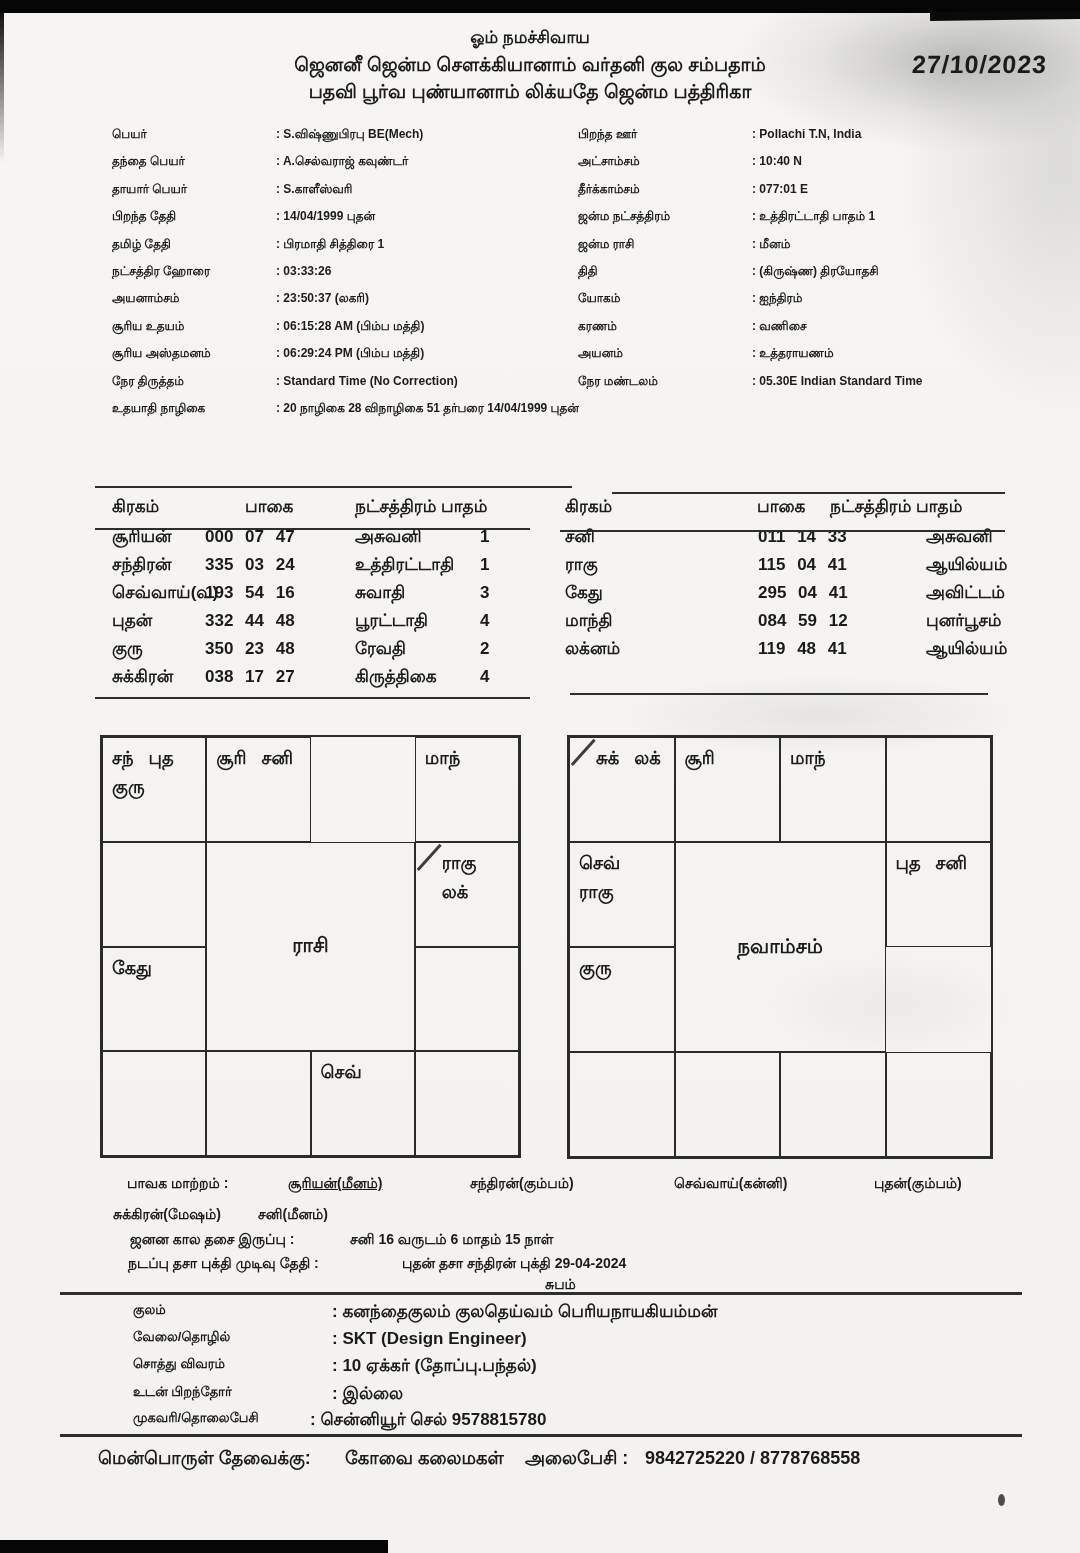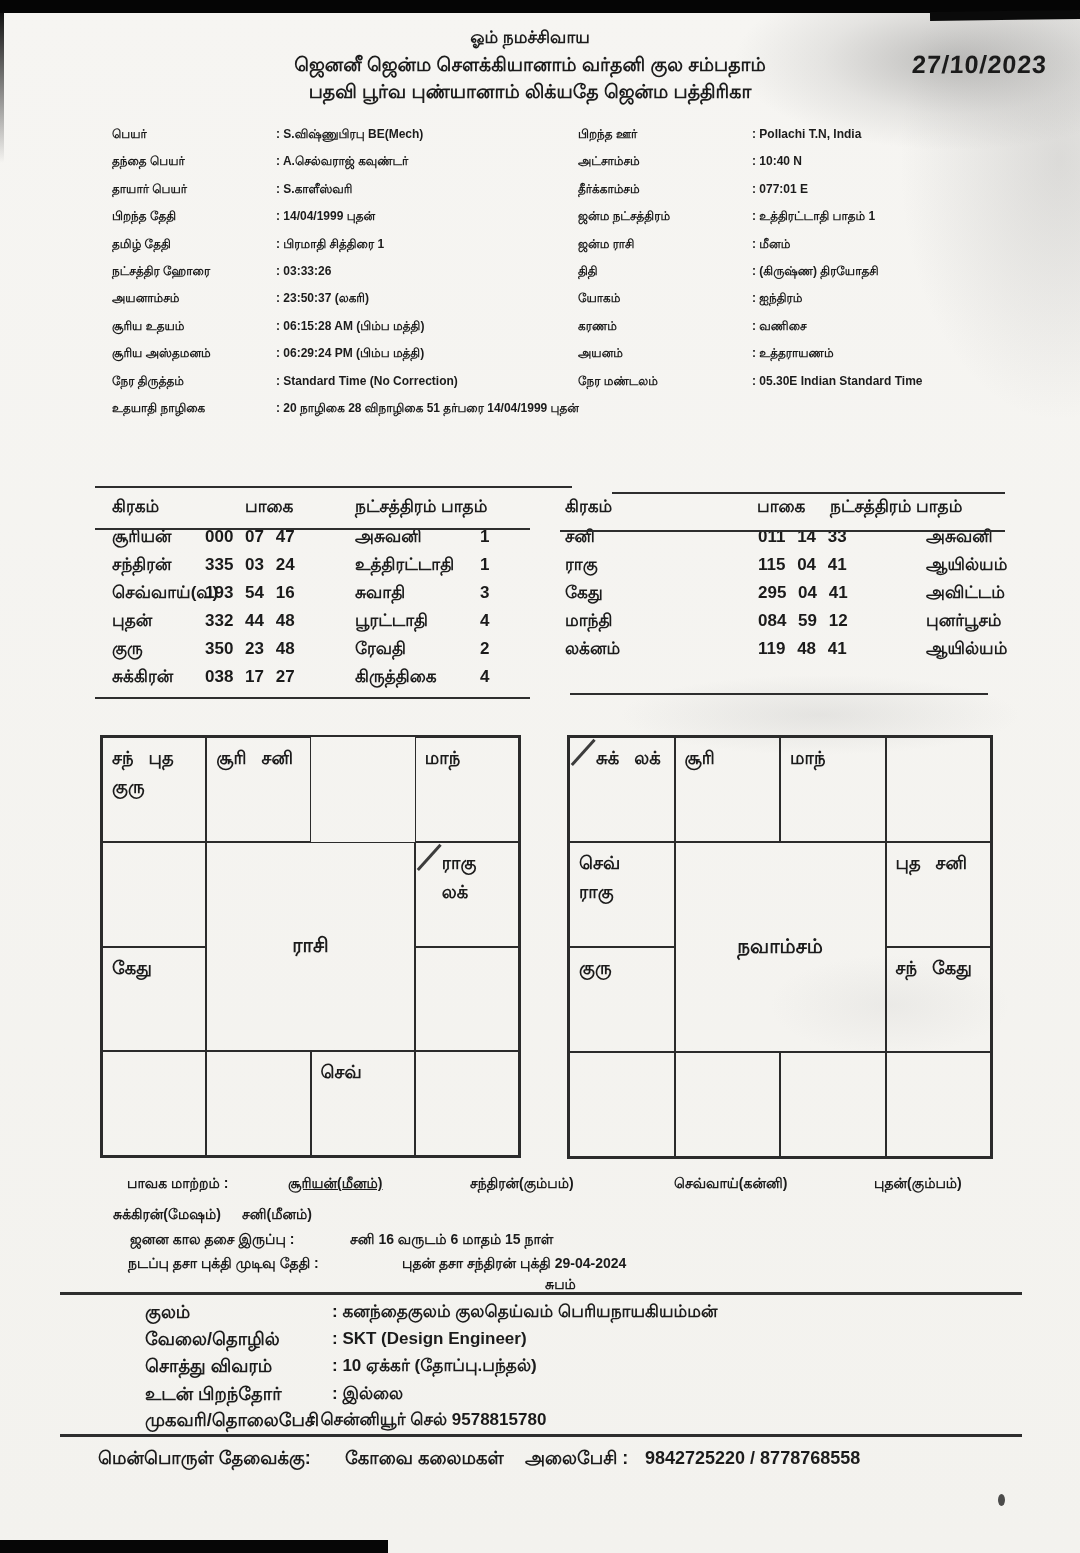--- a/index.html
+++ b/index.html
@@ -53,21 +53,21 @@
   .rasi{left:100px;top:735px;width:417px;height:419px;}
   .nava{left:567px;top:735px;width:422px;height:420px;}
   .cell{position:relative;border:1px solid #2b2b2b;padding:6px 4px 0 9px;word-spacing:10px;line-height:1.6;overflow:hidden;}
   .ca{grid-area:a}.cb{grid-area:b}.cc{grid-area:c}.cd{grid-area:d}.ce{grid-area:e}.cf{grid-area:f}
   .cg{grid-area:g}.ch{grid-area:h}.ci{grid-area:i}.cj{grid-area:j}.ck{grid-area:k}.cl{grid-area:l}
   .cm{grid-area:m;display:flex;align-items:center;justify-content:center;font-size:20px;word-spacing:normal;border:1px solid #2b2b2b;}
   .lagna-cell{padding-left:26px;}
   .lagna{position:absolute;top:13px;left:-4px;width:34px;height:2.5px;background:#3c3c3c;transform:rotate(-48deg);}
   
   .b-line{position:absolute;font-size:14px;white-space:nowrap;}
-  .fam-label{position:absolute;font-size:18px;white-space:nowrap;left:133px;margin-left:12px;}
+  .fam-label{position:absolute;font-size:13px;white-space:nowrap;left:133px;}
   .fam-value{position:absolute;font-size:17px;white-space:nowrap;left:332px;}
   .foot{font-size:18px;}
 </style>
 </head>
 <body>
 
 <div class="page">
 
   <div class="bar-top"></div>
   <div class="bar-top-right"></div>
@@ -252,37 +252,36 @@
     <div class="cell cl"><span></span></div>
     <div class="cm">ராசி</div>
   </div>
 
   <div class="chart nava">
     <div class="cell ca lagna-cell"><span class="lagna"></span><span>சுக் லக்</span></div>
     <div class="cell cb"><span>சூரி</span></div>
     <div class="cell cc"><span>மாந்</span></div>
     <div class="cell cd"><span></span></div>
     <div class="cell ce"><span>புத சனி</span></div>
-    <div class="cell cf"><span>சந் கேது</span></div>
     <div class="cell cg"><span></span></div>
     <div class="cell ch"><span></span></div>
     <div class="cell ci"><span></span></div>
     <div class="cell cj"><span></span></div>
     <div class="cell ck"><span>குரு</span></div>
     <div class="cell cl"><span>செவ் ராகு</span></div>
     <div class="cm">நவாம்சம்</div>
   </div>
 
   <span class="b-line" style="top:1175px;left:127px;">பாவக மாற்றம் :</span>
   <span class="b-line" style="top:1175px;left:288px;text-decoration:underline;">சூரியன்(மீனம்)</span>
   <span class="b-line" style="top:1175px;left:470px;">சந்திரன்(கும்பம்)</span>
   <span class="b-line" style="top:1175px;left:674px;">செவ்வாய்(கன்னி)</span>
   <span class="b-line" style="top:1175px;left:874px;">புதன்(கும்பம்)</span>
   <span class="b-line" style="top:1206px;left:113px;">சுக்கிரன்(மேஷம்)</span>
-  <span class="b-line" style="top:1206px;left:242px;">சனி(மீனம்)</span>
+  <span class="b-line" style="top:1206px;left:258px;">சனி(மீனம்)</span>
   <span class="b-line" style="top:1231px;left:130px;">ஜனன கால தசை இருப்பு :</span>
   <span class="b-line" style="top:1231px;left:350px;">சனி 16 வருடம் 6 மாதம் 15 நாள்</span>
   <span class="b-line" style="top:1255px;left:128px;">நடப்பு தசா புக்தி முடிவு தேதி :</span>
   <span class="b-line" style="top:1255px;left:402px;">புதன் தசா  சந்திரன் புக்தி 29-04-2024</span>
   <span class="b-line" style="top:1276px;left:545px;">சுபம்</span>
 
   <div class="rule" style="top:1292px;left:60px;width:962px;height:3px;"></div>
 
   <span class="fam-label" style="top:1302px;">குலம்</span>
   <span class="fam-value" style="top:1302px;">: கனந்தைகுலம் குலதெய்வம் பெரியநாயகியம்மன்</span>

